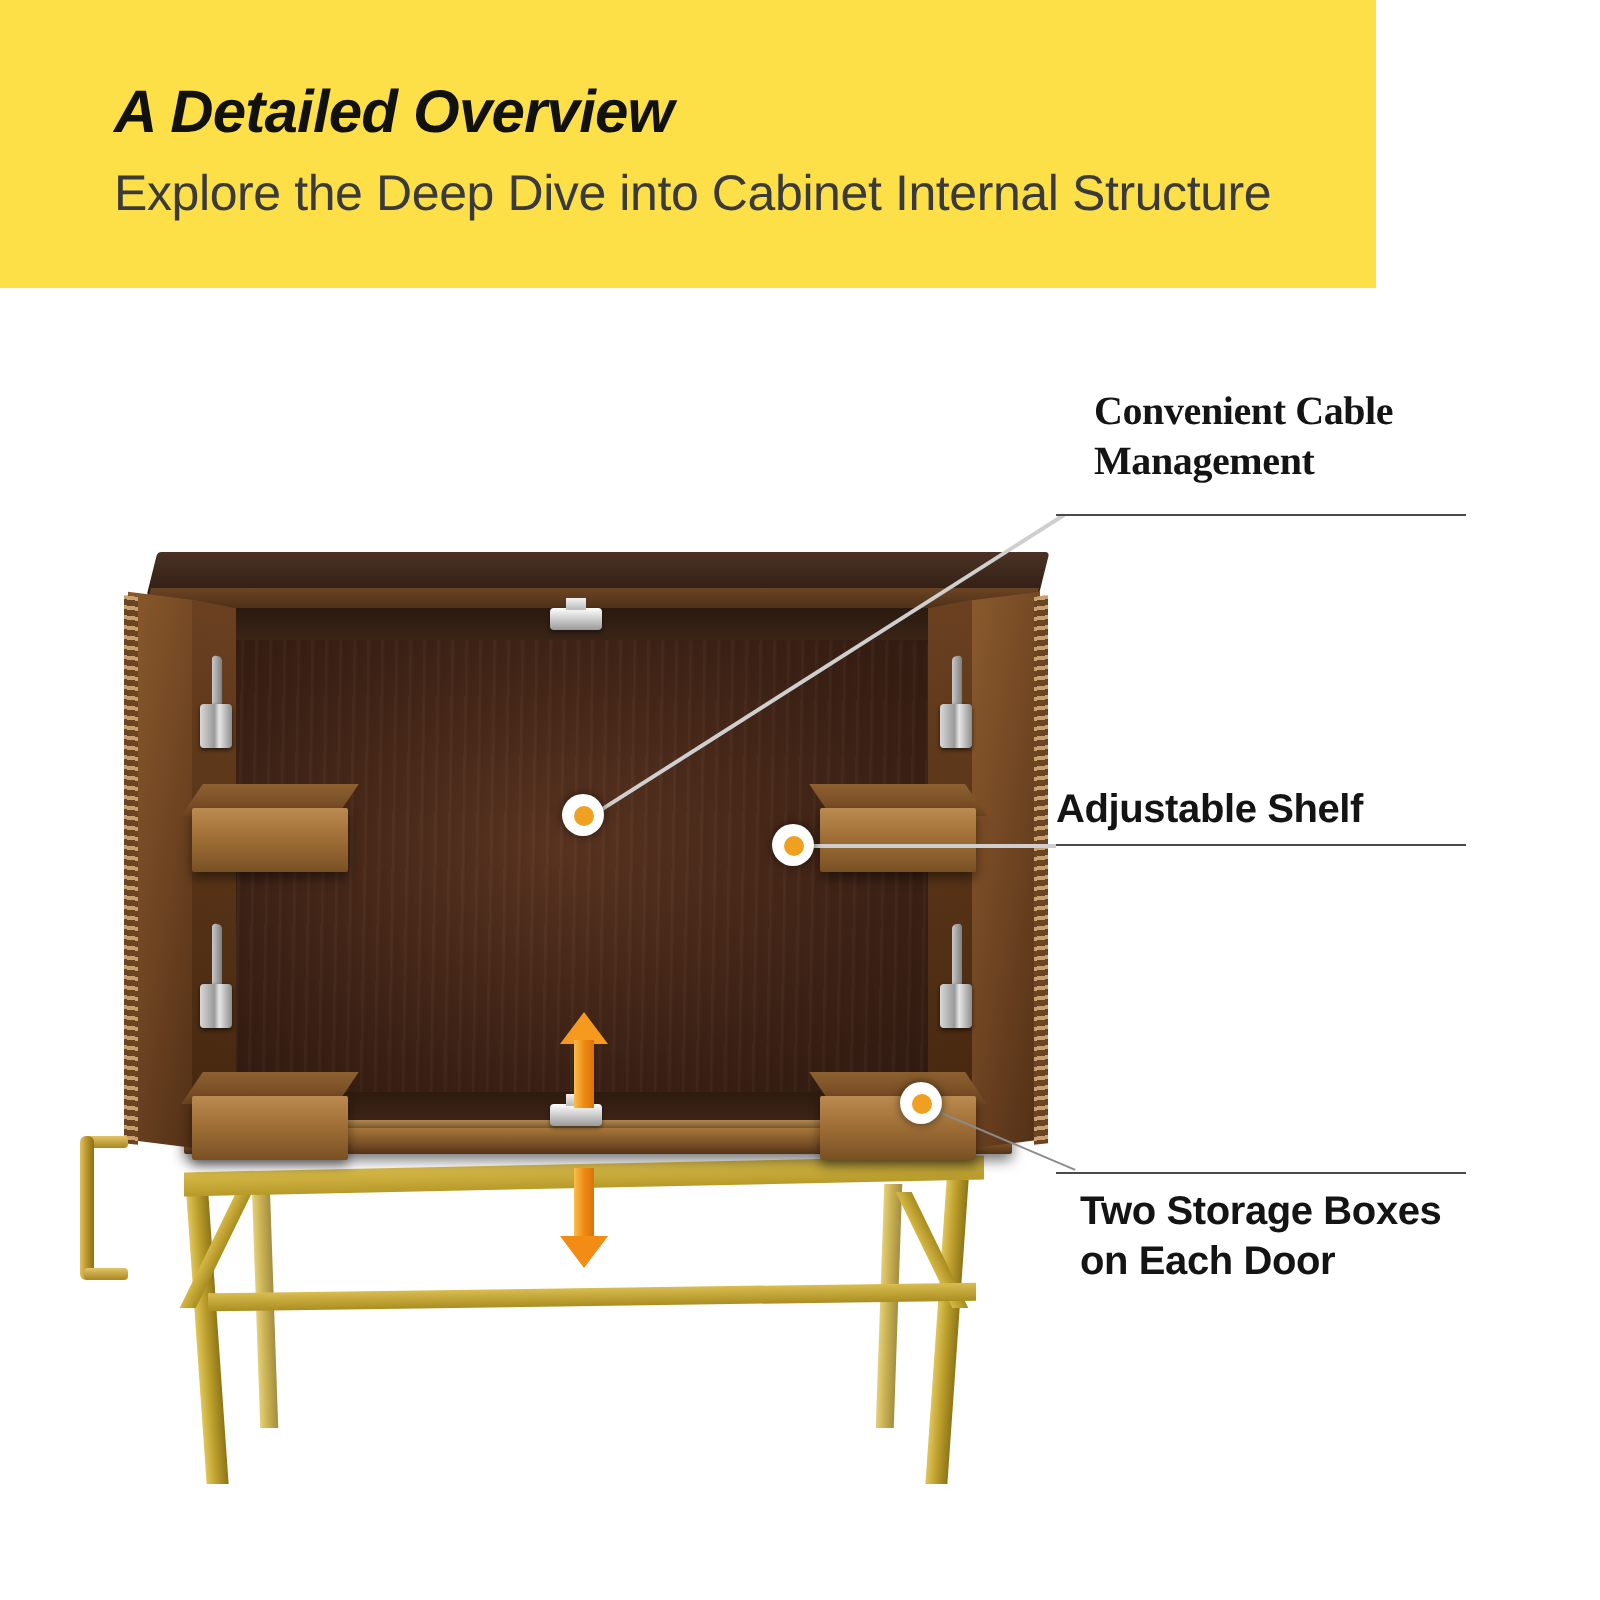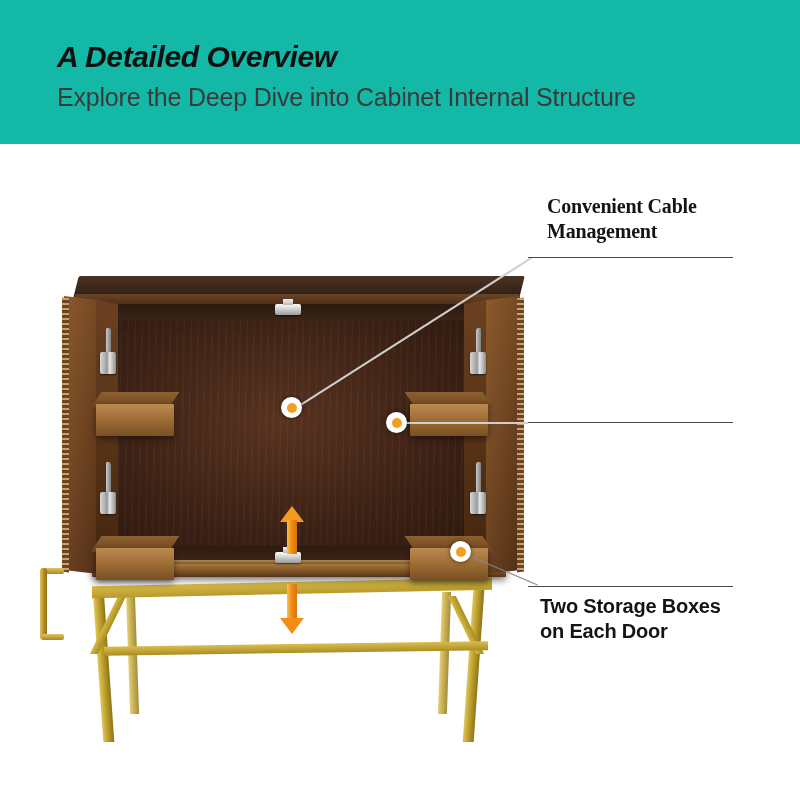--- a/index.html
+++ b/index.html
@@ -7,22 +7,22 @@
     width:800px;height:800px;
     background:#ffffff;
     font-family:"Liberation Sans",sans-serif;
     overflow:hidden;
     position:relative;
   }
   .page{position:relative;width:800px;height:800px;overflow:hidden;background:#ffffff;}
 
   
   .header{
-    position:absolute;left:0;top:0;width:800px;height:144px;
-    background:#14b8a6;
+    position:absolute;left:0;top:0;width:688px;height:144px;
+    background:#fde047;
   }
   .header-title{
     position:absolute;left:57px;top:40px;
     font-size:30px;font-weight:bold;font-style:italic;
     color:#111111;letter-spacing:-0.4px;white-space:nowrap;
   }
   .header-sub{
     position:absolute;left:57px;top:83px;
     font-size:25px;font-weight:400;color:#3a3a3a;
     letter-spacing:-0.2px;white-space:nowrap;
@@ -320,20 +320,21 @@
     <div class="leader leader-light" style="left:297px;top:262px;width:278px;transform:rotate(-32.5deg);"></div>
     <div class="rule" style="left:528px;top:113px;width:205px;"></div>
     <div class="callout-text" style="left:547px;top:50px;font-family:Liberation Serif, serif;">Convenient Cable
 Management</div>
     <div class="marker" style="left:281px;top:253px;">
       <i></i>
     </div>
 
     <div class="leader leader-light" style="left:400px;top:278px;width:128px;"></div>
     <div class="rule" style="left:528px;top:278px;width:205px;"></div>
+    <div class="callout-text" style="left:528px;top:249px;">Adjustable Shelf</div>
     <div class="marker" style="left:386px;top:268px;">
       <i></i>
     </div>
 
     <div class="leader" style="left:466px;top:410px;width:78px;transform:rotate(23deg);"></div>
     <div class="rule" style="left:528px;top:442px;width:205px;"></div>
     <div class="callout-text" style="left:540px;top:450px;">Two Storage Boxes
 on Each Door</div>
     <div class="marker" style="left:450px;top:397px;">
       <i></i>

